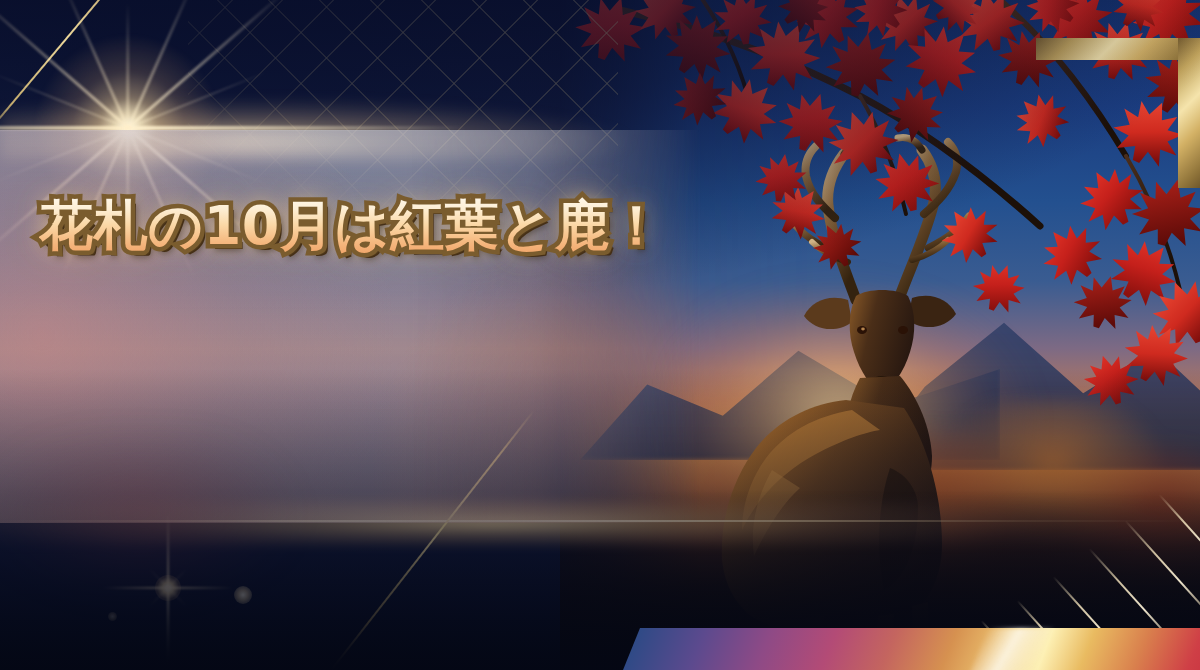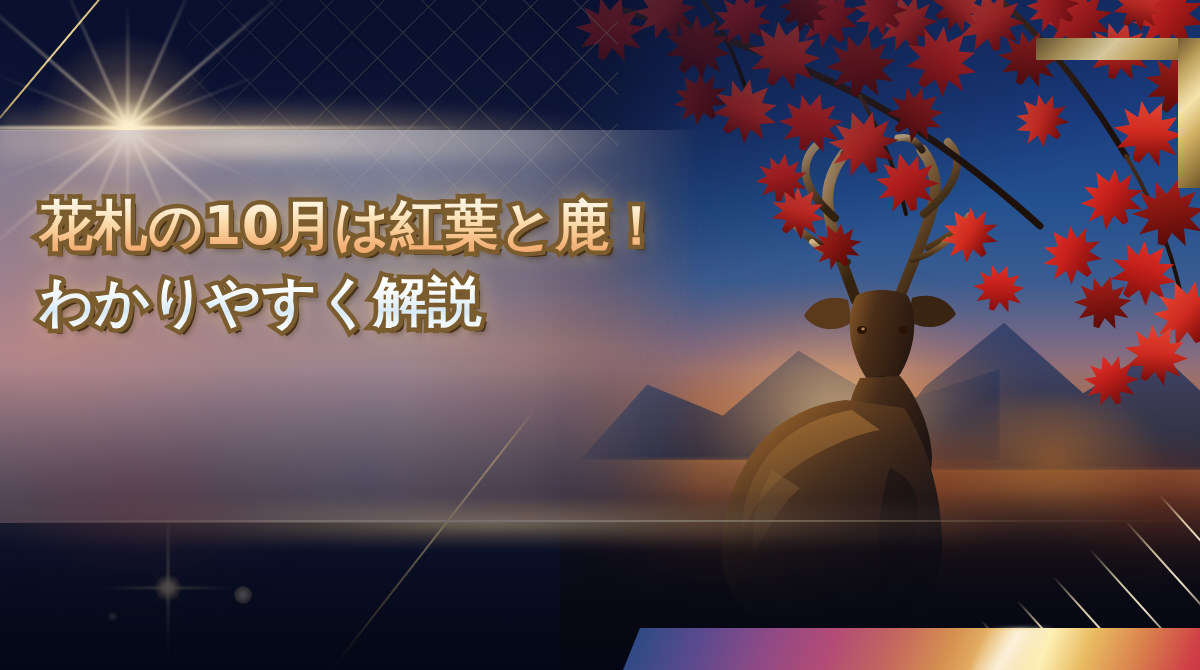--- a/index.html
+++ b/index.html
@@ -544,22 +544,17 @@
     <div class="slash" style="left:1160px; top:494px; width:120px; transform:rotate(48deg);"></div>
     <div class="slash" style="left:982px;  top:620px; width:90px;  transform:rotate(48deg);"></div>
   </div>
 
   <div class="headline">
     <div class="hline line-gold">
       <span class="glow-behind">花札の10月は紅葉と鹿！</span>
       <span class="stroke">花札の10月は紅葉と鹿！</span>
       <span class="fill">花札の10月は紅葉と鹿！</span>
     </div>
-    <div class="hline line-white">
-      <span class="glow-behind">わかりやすく解説</span>
-      <span class="stroke">わかりやすく解説</span>
-      <span class="fill">わかりやすく解説</span>
-    </div>
   </div>
 
   <div class="bottom-banner"></div>
 
 </div>
 
 </body></html>

